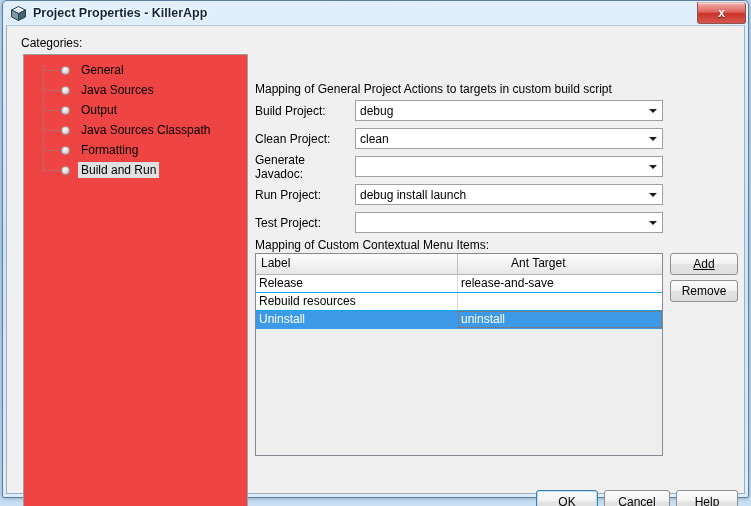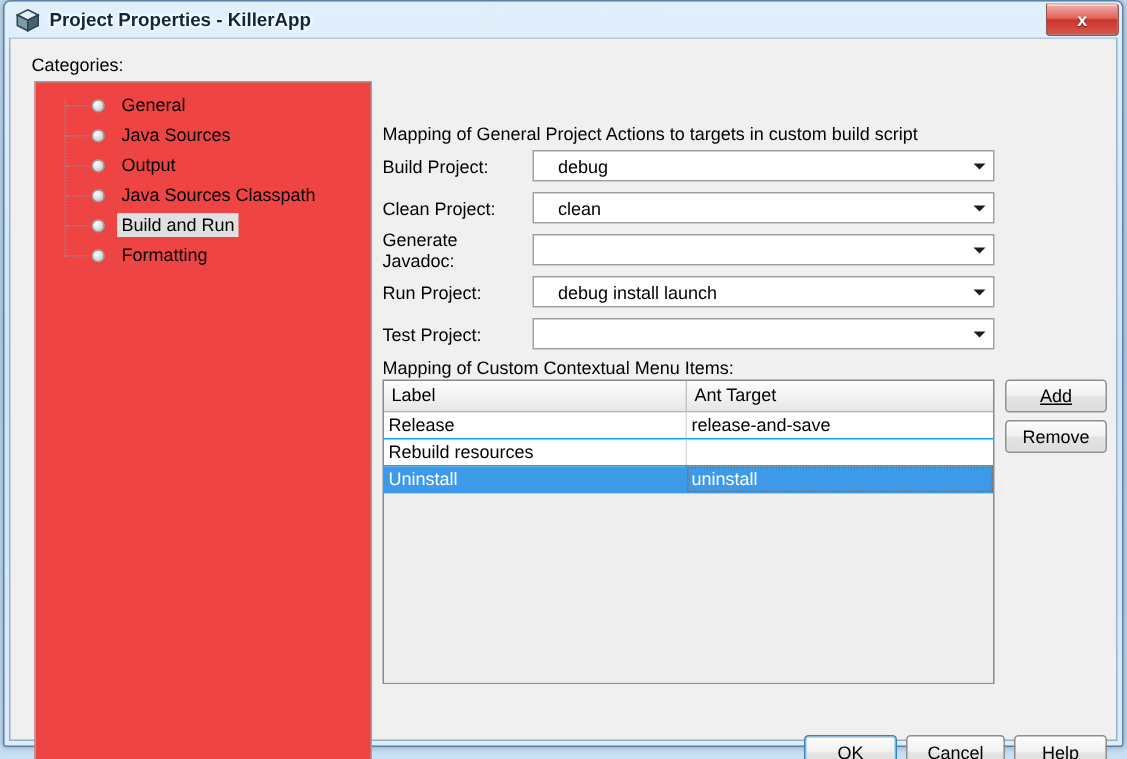--- a/index.html
+++ b/index.html
@@ -191,21 +191,20 @@
   .combo {
     position: relative;
     flex: 1;
     height: 21px;
     background: #fff;
     border: 1px solid #a0a0a0;
     box-sizing: border-box;
     display: flex;
     align-items: center;
     cursor: default;
-    padding-left: 12px;
   }
   .combo .val {
     padding-left: 4px;
     font-size: 12px;
     flex: 1;
     overflow: hidden;
     white-space: nowrap;
   }
   .combo .arrow {
     width: 18px;
@@ -236,20 +235,21 @@
     border: 1px solid #848b94;
     box-sizing: border-box;
     background: #eeeeee;
     overflow: hidden;
   }
   .tbl-head {
     display: flex;
     height: 20px;
     background: linear-gradient(180deg, #fdfdfd 0%, #f3f3f3 50%, #e6e6e6 100%);
     border-bottom: 1px solid #b4b4b4;
+    gap: 48px;
   }
   .tbl-head .th {
     font-size: 12px;
     padding: 2px 0 0 5px;
     box-sizing: border-box;
     overflow: hidden;
     white-space: nowrap;
   }
   .tbl-head .th.c1 { width: 202px; border-right: 1px solid #c3c3c3; }
   .tbl-head .th.c2 { flex: 1; }
@@ -371,30 +371,30 @@
           <div class="tree-node"></div>
           <div class="tree-text">Output</div>
         </div>
 
         <div class="tree-row">
           <div class="tree-dash"></div>
           <div class="tree-node"></div>
           <div class="tree-text">Java Sources Classpath</div>
         </div>
 
+        <div class="tree-row">
+          <div class="tree-dash"></div>
+          <div class="tree-node"></div>
+          <div class="tree-text">Formatting</div>
+        </div>
+
         <div class="tree-row selected">
           <div class="tree-dash"></div>
           <div class="tree-node"></div>
           <div class="tree-text">Build and Run</div>
-        </div>
-
-        <div class="tree-row">
-          <div class="tree-dash"></div>
-          <div class="tree-node"></div>
-          <div class="tree-text">Formatting</div>
         </div>
       </div>
     </div>
 
     <div class="pane-title">Mapping of General Project Actions to targets in custom build script</div>
 
     <div class="form">
 
       <div class="form-row">
         <div class="lbl">Build Project:</div>

